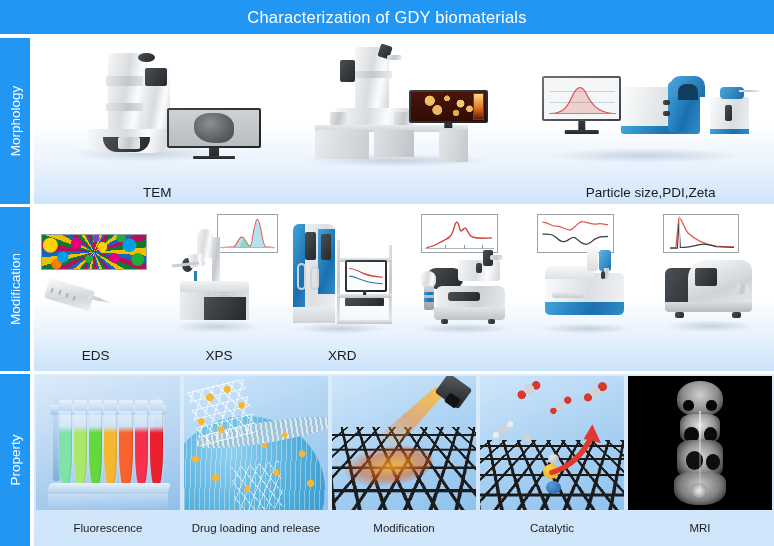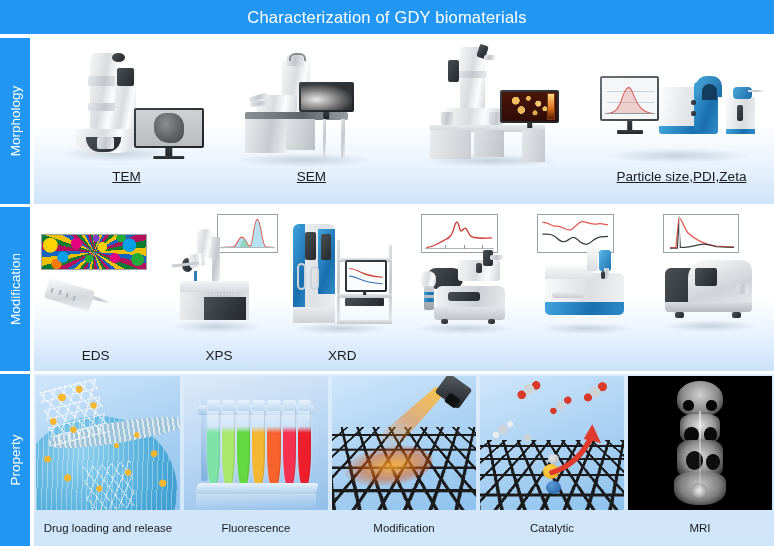--- a/index.html
+++ b/index.html
@@ -24,21 +24,21 @@
   .grad3{background:linear-gradient(to bottom,#dcecfb 0%,#cfe5fa 100%);}
 
   .cells{position:absolute;left:0;top:0;width:100%;height:100%;display:flex;}
   .cell{position:relative;flex:1;height:100%;}
   .caption{position:absolute;left:0;right:0;text-align:center;
            font-size:13.5px;color:#1b1b1b;white-space:nowrap;}
   .art{position:absolute;left:0;right:0;top:0;}
 
   
   #row1{top:38px;height:166px;}
-  #row1 .caption{bottom:20px;text-decoration:underline;}
+  #row1 .caption{bottom:4px;}
   #row1 .art{bottom:30px;top:4px;}
 
   
   #row2{top:207px;height:164px;}
   #row2 .caption{bottom:8px;text-align:center;}
   #row2 .art{bottom:30px;top:4px;}
 
   
   #row3{top:374px;height:172px;}
   #row3 .cell{padding:0;}
@@ -117,53 +117,20 @@
                   </div>
                 </div>
               </div>
               <div class="mon-stand" style="left:73%;top:80%;width:4%;height:7%;"></div>
               <div class="mon-foot" style="left:73%;top:86%;width:17%;height:3%;"></div>
             </div>
           </div>
           <div class="caption">TEM</div>
         </div>
 
-        <div class="cell">
-          <div class="art">
-            <div class="scene">
-              <div class="shadow" style="left:8%;top:84%;width:76%;height:11%;"></div>
-
-              <div class="obj metal-lt" style="left:34%;top:14%;width:15%;height:40%;border-radius:4px;"></div>
-              <div class="obj metal-md" style="left:37%;top:10%;width:9%;height:8%;border-radius:3px 3px 0 0;"></div>
-              <div class="obj" style="left:38%;top:8%;width:7%;height:5%;border:2px solid #888d92;border-bottom:none;border-radius:6px 6px 0 0;"></div>
-
-              <div class="obj metal-lt" style="left:20%;top:40%;width:22%;height:13%;border-radius:3px;"></div>
-              <div class="obj metal-md" style="left:16%;top:40%;width:10%;height:4%;border-radius:3px;transform:rotate(-16deg);"></div>
-              <div class="obj metal-md" style="left:17%;top:45%;width:10%;height:4%;border-radius:3px;transform:rotate(-6deg);"></div>
-
-              <div class="obj metal-dk" style="left:14%;top:53%;width:56%;height:6%;border-radius:2px;"></div>
-              <div class="obj" style="left:14%;top:58%;width:22%;height:26%;background:linear-gradient(100deg,#e9ecee,#c6cace 60%,#eceef0);"></div>
-              <div class="obj" style="left:36%;top:58%;width:16%;height:24%;background:linear-gradient(100deg,#dfe3e6,#bcc0c4);"></div>
-              <div class="obj metal-md" style="left:66%;top:58%;width:2%;height:30%;"></div>
-              <div class="obj metal-md" style="left:56%;top:58%;width:2%;height:28%;"></div>
-
-              <div class="monitor" style="left:43%;top:30%;width:30%;height:23%;">
-                <div class="mon-frame">
-                  <div class="mon-screen" style="background:#2b2d2f;">
-                    <div style="position:absolute;inset:0;background:
-                         radial-gradient(ellipse at 30% 60%,#e9e9e9,#777 45%,#2f3133 75%),
-                         radial-gradient(ellipse at 72% 40%,#cfcfcf,#555 50%,#222 80%);"></div>
-                  </div>
-                </div>
-              </div>
-              <div class="mon-stand" style="left:58%;top:53%;width:3%;height:5%;"></div>
-            </div>
-          </div>
-          <div class="caption">SEM</div>
-        </div>
 
         <div class="cell">
           <div class="art">
             <div class="scene">
               <div class="shadow" style="left:10%;top:85%;width:74%;height:10%;"></div>
 
               <div class="obj metal-lt" style="left:30%;top:4%;width:14%;height:52%;border-radius:3px;"></div>
               <div class="obj metal-md" style="left:29%;top:22%;width:16%;height:5%;"></div>
               <div class="obj dark" style="left:24%;top:14%;width:6%;height:16%;border-radius:2px;"></div>
               <div class="obj dark" style="left:40%;top:2%;width:5%;height:10%;border-radius:2px;transform:rotate(18deg);"></div>
@@ -461,20 +428,63 @@
 
   <div class="row" id="row3">
     <div class="row-tab">
       <span>Property</span>
     </div>
     <div class="row-body grad3">
       <div class="cells">
 
         <div class="cell">
           <div class="panel">
+            <div class="sky" style="background:linear-gradient(165deg,#dceafa 0%,#b9d6f2 50%,#93bfe9 100%);"></div>
+
+            <div style="position:absolute;left:12%;top:16%;width:5%;height:62%;
+                 background:linear-gradient(#cfe3f7,#7fb0dd);border-radius:2px;"></div>
+            <div style="position:absolute;left:82%;top:16%;width:5%;height:62%;
+                 background:linear-gradient(#cfe3f7,#7fb0dd);border-radius:2px;"></div>
+            <div style="position:absolute;left:10%;top:22%;width:80%;height:7%;
+                 background:linear-gradient(#e6f1fb,#9cc4e8);border-radius:2px;opacity:.9;"></div>
+
+            <div id="tube-row" style="position:absolute;left:16%;right:12%;top:24%;height:62%;display:flex;gap:2px;">
+                <div style="position: relative; flex: 1 1 0%; border-radius: 3px 3px 50% 50%; background: linear-gradient(rgba(255, 255, 255, 0.55) 0%, rgba(255, 255, 255, 0.25) 22%, rgb(127, 227, 168) 30%, rgb(127, 227, 168) 100%); box-shadow: rgba(0, 0, 0, 0.12) -1px 0px 1px inset, rgba(255, 255, 255, 0.5) 0px 0px 3px;">
+                  <div style="position: absolute; left: 0px; right: 0px; top: -10%; height: 14%; background: linear-gradient(rgb(238, 246, 253), rgb(179, 210, 236)); border-radius: 2px; opacity: 0.85;"></div>
+                </div>
+                <div style="position: relative; flex: 1 1 0%; border-radius: 3px 3px 50% 50%; background: linear-gradient(rgba(255, 255, 255, 0.55) 0%, rgba(255, 255, 255, 0.25) 22%, rgb(169, 232, 106) 30%, rgb(169, 232, 106) 100%); box-shadow: rgba(0, 0, 0, 0.12) -1px 0px 1px inset, rgba(255, 255, 255, 0.5) 0px 0px 3px;">
+                  <div style="position: absolute; left: 0px; right: 0px; top: -10%; height: 14%; background: linear-gradient(rgb(238, 246, 253), rgb(179, 210, 236)); border-radius: 2px; opacity: 0.85;"></div>
+                </div>
+                <div style="position: relative; flex: 1 1 0%; border-radius: 3px 3px 50% 50%; background: linear-gradient(rgba(255, 255, 255, 0.55) 0%, rgba(255, 255, 255, 0.25) 22%, rgb(99, 216, 63) 30%, rgb(99, 216, 63) 100%); box-shadow: rgba(0, 0, 0, 0.12) -1px 0px 1px inset, rgba(255, 255, 255, 0.5) 0px 0px 3px;">
+                  <div style="position: absolute; left: 0px; right: 0px; top: -10%; height: 14%; background: linear-gradient(rgb(238, 246, 253), rgb(179, 210, 236)); border-radius: 2px; opacity: 0.85;"></div>
+                </div>
+                <div style="position: relative; flex: 1 1 0%; border-radius: 3px 3px 50% 50%; background: linear-gradient(rgba(255, 255, 255, 0.55) 0%, rgba(255, 255, 255, 0.25) 22%, rgb(245, 183, 49) 30%, rgb(245, 183, 49) 100%); box-shadow: rgba(0, 0, 0, 0.12) -1px 0px 1px inset, rgba(255, 255, 255, 0.5) 0px 0px 3px;">
+                  <div style="position: absolute; left: 0px; right: 0px; top: -10%; height: 14%; background: linear-gradient(rgb(238, 246, 253), rgb(179, 210, 236)); border-radius: 2px; opacity: 0.85;"></div>
+                </div>
+                <div style="position: relative; flex: 1 1 0%; border-radius: 3px 3px 50% 50%; background: linear-gradient(rgba(255, 255, 255, 0.55) 0%, rgba(255, 255, 255, 0.25) 22%, rgb(248, 98, 45) 30%, rgb(248, 98, 45) 100%); box-shadow: rgba(0, 0, 0, 0.12) -1px 0px 1px inset, rgba(255, 255, 255, 0.5) 0px 0px 3px;">
+                  <div style="position: absolute; left: 0px; right: 0px; top: -10%; height: 14%; background: linear-gradient(rgb(238, 246, 253), rgb(179, 210, 236)); border-radius: 2px; opacity: 0.85;"></div>
+                </div>
+                <div style="position: relative; flex: 1 1 0%; border-radius: 3px 3px 50% 50%; background: linear-gradient(rgba(255, 255, 255, 0.55) 0%, rgba(255, 255, 255, 0.25) 22%, rgb(245, 49, 79) 30%, rgb(245, 49, 79) 100%); box-shadow: rgba(0, 0, 0, 0.12) -1px 0px 1px inset, rgba(255, 255, 255, 0.5) 0px 0px 3px;">
+                  <div style="position: absolute; left: 0px; right: 0px; top: -10%; height: 14%; background: linear-gradient(rgb(238, 246, 253), rgb(179, 210, 236)); border-radius: 2px; opacity: 0.85;"></div>
+                </div>
+                <div style="position: relative; flex: 1 1 0%; border-radius: 3px 3px 50% 50%; background: linear-gradient(rgba(255, 255, 255, 0.55) 0%, rgba(255, 255, 255, 0.25) 22%, rgb(238, 31, 45) 30%, rgb(238, 31, 45) 100%); box-shadow: rgba(0, 0, 0, 0.12) -1px 0px 1px inset, rgba(255, 255, 255, 0.5) 0px 0px 3px;">
+                  <div style="position: absolute; left: 0px; right: 0px; top: -10%; height: 14%; background: linear-gradient(rgb(238, 246, 253), rgb(179, 210, 236)); border-radius: 2px; opacity: 0.85;"></div>
+                </div>
+              </div>
+
+            <div style="position:absolute;left:8%;top:80%;width:84%;height:9%;
+                 background:linear-gradient(#e8f2fc,#a9cbea);border-radius:3px;transform:skewX(-18deg);"></div>
+            <div style="position:absolute;left:8%;top:88%;width:84%;height:12%;
+                 background:linear-gradient(rgba(255,255,255,.35),rgba(255,255,255,0));"></div>
+          </div>
+          <div class="caption">Fluorescence</div>
+        </div>
+
+        <div class="cell">
+          <div class="panel">
             <div class="sky"></div>
 
             <div style="position:absolute;left:-12%;top:30%;width:110%;height:110%;border-radius:50%;
                  background:radial-gradient(circle at 40% 25%,#8fd0ef,#4aa9d8 55%,#2f88c0);"></div>
             <div style="position:absolute;left:-12%;top:30%;width:110%;height:110%;border-radius:50%;
                  background:repeating-linear-gradient(92deg,rgba(255,255,255,.35) 0 1px,transparent 1px 5px);"></div>
 
             <div style="position:absolute;left:8%;top:34%;width:96%;height:16%;
                  background:repeating-linear-gradient(90deg,#dfe9ef 0 2px,#9fc4da 2px 5px);
                  border-radius:50%/40%;transform:rotate(-9deg);opacity:.95;"></div>
@@ -504,63 +514,20 @@
                  radial-gradient(circle at 44% 84%,#f7b731 0 2%,transparent 2.4%),
                  radial-gradient(circle at 22% 76%,#f7b731 0 2.2%,transparent 2.6%),
                  radial-gradient(circle at 88% 80%,#f7b731 0 2%,transparent 2.4%),
                  radial-gradient(circle at 8% 62%,#f7b731 0 2%,transparent 2.4%);"></div>
           </div>
           <div class="caption">Drug loading and release</div>
         </div>
 
         <div class="cell">
           <div class="panel">
-            <div class="sky" style="background:linear-gradient(165deg,#dceafa 0%,#b9d6f2 50%,#93bfe9 100%);"></div>
-
-            <div style="position:absolute;left:12%;top:16%;width:5%;height:62%;
-                 background:linear-gradient(#cfe3f7,#7fb0dd);border-radius:2px;"></div>
-            <div style="position:absolute;left:82%;top:16%;width:5%;height:62%;
-                 background:linear-gradient(#cfe3f7,#7fb0dd);border-radius:2px;"></div>
-            <div style="position:absolute;left:10%;top:22%;width:80%;height:7%;
-                 background:linear-gradient(#e6f1fb,#9cc4e8);border-radius:2px;opacity:.9;"></div>
-
-            <div id="tube-row" style="position:absolute;left:16%;right:12%;top:24%;height:62%;display:flex;gap:2px;">
-                <div style="position: relative; flex: 1 1 0%; border-radius: 3px 3px 50% 50%; background: linear-gradient(rgba(255, 255, 255, 0.55) 0%, rgba(255, 255, 255, 0.25) 22%, rgb(127, 227, 168) 30%, rgb(127, 227, 168) 100%); box-shadow: rgba(0, 0, 0, 0.12) -1px 0px 1px inset, rgba(255, 255, 255, 0.5) 0px 0px 3px;">
-                  <div style="position: absolute; left: 0px; right: 0px; top: -10%; height: 14%; background: linear-gradient(rgb(238, 246, 253), rgb(179, 210, 236)); border-radius: 2px; opacity: 0.85;"></div>
-                </div>
-                <div style="position: relative; flex: 1 1 0%; border-radius: 3px 3px 50% 50%; background: linear-gradient(rgba(255, 255, 255, 0.55) 0%, rgba(255, 255, 255, 0.25) 22%, rgb(169, 232, 106) 30%, rgb(169, 232, 106) 100%); box-shadow: rgba(0, 0, 0, 0.12) -1px 0px 1px inset, rgba(255, 255, 255, 0.5) 0px 0px 3px;">
-                  <div style="position: absolute; left: 0px; right: 0px; top: -10%; height: 14%; background: linear-gradient(rgb(238, 246, 253), rgb(179, 210, 236)); border-radius: 2px; opacity: 0.85;"></div>
-                </div>
-                <div style="position: relative; flex: 1 1 0%; border-radius: 3px 3px 50% 50%; background: linear-gradient(rgba(255, 255, 255, 0.55) 0%, rgba(255, 255, 255, 0.25) 22%, rgb(99, 216, 63) 30%, rgb(99, 216, 63) 100%); box-shadow: rgba(0, 0, 0, 0.12) -1px 0px 1px inset, rgba(255, 255, 255, 0.5) 0px 0px 3px;">
-                  <div style="position: absolute; left: 0px; right: 0px; top: -10%; height: 14%; background: linear-gradient(rgb(238, 246, 253), rgb(179, 210, 236)); border-radius: 2px; opacity: 0.85;"></div>
-                </div>
-                <div style="position: relative; flex: 1 1 0%; border-radius: 3px 3px 50% 50%; background: linear-gradient(rgba(255, 255, 255, 0.55) 0%, rgba(255, 255, 255, 0.25) 22%, rgb(245, 183, 49) 30%, rgb(245, 183, 49) 100%); box-shadow: rgba(0, 0, 0, 0.12) -1px 0px 1px inset, rgba(255, 255, 255, 0.5) 0px 0px 3px;">
-                  <div style="position: absolute; left: 0px; right: 0px; top: -10%; height: 14%; background: linear-gradient(rgb(238, 246, 253), rgb(179, 210, 236)); border-radius: 2px; opacity: 0.85;"></div>
-                </div>
-                <div style="position: relative; flex: 1 1 0%; border-radius: 3px 3px 50% 50%; background: linear-gradient(rgba(255, 255, 255, 0.55) 0%, rgba(255, 255, 255, 0.25) 22%, rgb(248, 98, 45) 30%, rgb(248, 98, 45) 100%); box-shadow: rgba(0, 0, 0, 0.12) -1px 0px 1px inset, rgba(255, 255, 255, 0.5) 0px 0px 3px;">
-                  <div style="position: absolute; left: 0px; right: 0px; top: -10%; height: 14%; background: linear-gradient(rgb(238, 246, 253), rgb(179, 210, 236)); border-radius: 2px; opacity: 0.85;"></div>
-                </div>
-                <div style="position: relative; flex: 1 1 0%; border-radius: 3px 3px 50% 50%; background: linear-gradient(rgba(255, 255, 255, 0.55) 0%, rgba(255, 255, 255, 0.25) 22%, rgb(245, 49, 79) 30%, rgb(245, 49, 79) 100%); box-shadow: rgba(0, 0, 0, 0.12) -1px 0px 1px inset, rgba(255, 255, 255, 0.5) 0px 0px 3px;">
-                  <div style="position: absolute; left: 0px; right: 0px; top: -10%; height: 14%; background: linear-gradient(rgb(238, 246, 253), rgb(179, 210, 236)); border-radius: 2px; opacity: 0.85;"></div>
-                </div>
-                <div style="position: relative; flex: 1 1 0%; border-radius: 3px 3px 50% 50%; background: linear-gradient(rgba(255, 255, 255, 0.55) 0%, rgba(255, 255, 255, 0.25) 22%, rgb(238, 31, 45) 30%, rgb(238, 31, 45) 100%); box-shadow: rgba(0, 0, 0, 0.12) -1px 0px 1px inset, rgba(255, 255, 255, 0.5) 0px 0px 3px;">
-                  <div style="position: absolute; left: 0px; right: 0px; top: -10%; height: 14%; background: linear-gradient(rgb(238, 246, 253), rgb(179, 210, 236)); border-radius: 2px; opacity: 0.85;"></div>
-                </div>
-              </div>
-
-            <div style="position:absolute;left:8%;top:80%;width:84%;height:9%;
-                 background:linear-gradient(#e8f2fc,#a9cbea);border-radius:3px;transform:skewX(-18deg);"></div>
-            <div style="position:absolute;left:8%;top:88%;width:84%;height:12%;
-                 background:linear-gradient(rgba(255,255,255,.35),rgba(255,255,255,0));"></div>
-          </div>
-          <div class="caption">Fluorescence</div>
-        </div>
-
-        <div class="cell">
-          <div class="panel">
             <div class="sky"></div>
 
             <div style="position:absolute;left:-10%;top:38%;width:125%;height:80%;
                  background:
                    repeating-linear-gradient(62deg,#1b1b1b 0 2.2px,transparent 2.2px 14px),
                    repeating-linear-gradient(-62deg,#1b1b1b 0 2.2px,transparent 2.2px 14px),
                    repeating-linear-gradient(0deg,#1b1b1b 0 2.2px,transparent 2.2px 16px);
                  transform:perspective(120px) rotateX(42deg);transform-origin:top center;"></div>
 
             <div style="position:absolute;left:8%;top:52%;width:62%;height:30%;border-radius:50%;

